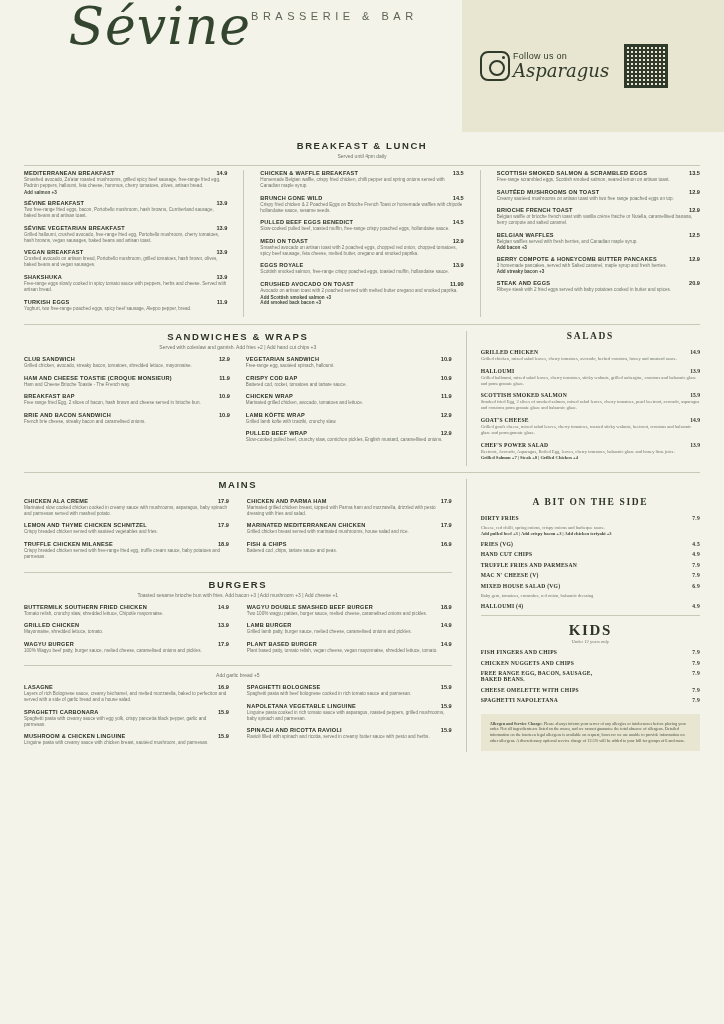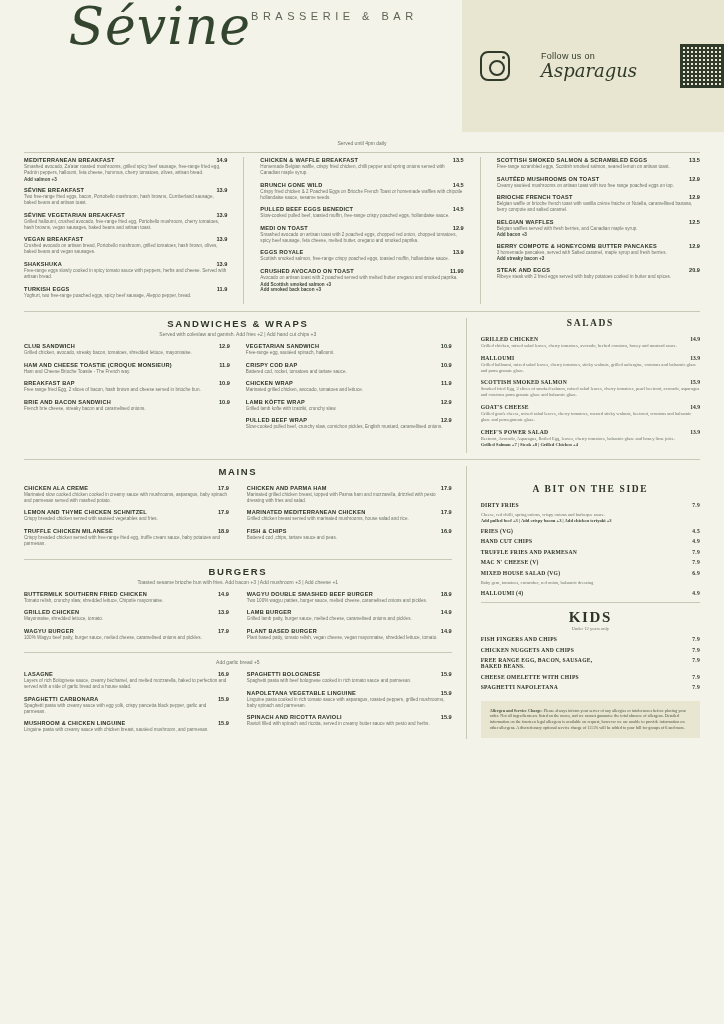--- a/index.html
+++ b/index.html
@@ -32,21 +32,21 @@
     line-height: 1;
   }
   .brand-sub {
     margin-top: 10px;
     font-size: 11px;
     letter-spacing: 4.5px;
     color: #5c6552;
   }
   .header-right {
     flex: 1; background: #e8e5d0;
-    display: flex; align-items: center; justify-content: space-between;
+    display: flex; align-items: center; justify-content: flex-start;
     padding-left: 18px; gap: 3px;
   }
   .ig-icon {
     width: 30px; height: 30px;
     border: 2.6px solid #2f3a2b;
     border-radius: 8px;
     position: relative;
   }
   .ig-icon::before {
     content: ""; position: absolute;
@@ -144,20 +144,21 @@
       <div class="ig-icon"></div>
       <div>
         <div class="follow-text">Follow us on</div>
         <div class="ig-word">Asparagus</div>
       </div>
       <div class="qr"></div>
     </div>
   </div>
 
   <div class="breakfast">
+    <div class="section-title">BREAKFAST &amp; LUNCH</div>
     <div class="section-sub">Served until 4pm daily</div>
     <div class="hr"></div>
     <div class="cols3">
       <div class="col">
         <div class="item">
             <div class="item-row">
               <div class="item-name">MEDITERRANEAN BREAKFAST</div>
               <div class="item-price">14.9</div>
             </div>
             <div class="item-desc">Smashed avocado, Za'atar roasted mushrooms, grilled spicy beef sausage, free-range fried egg, Padrón peppers, halloumi, feta cheese, hummus, cherry tomatoes, olives, artisan bread.</div>

